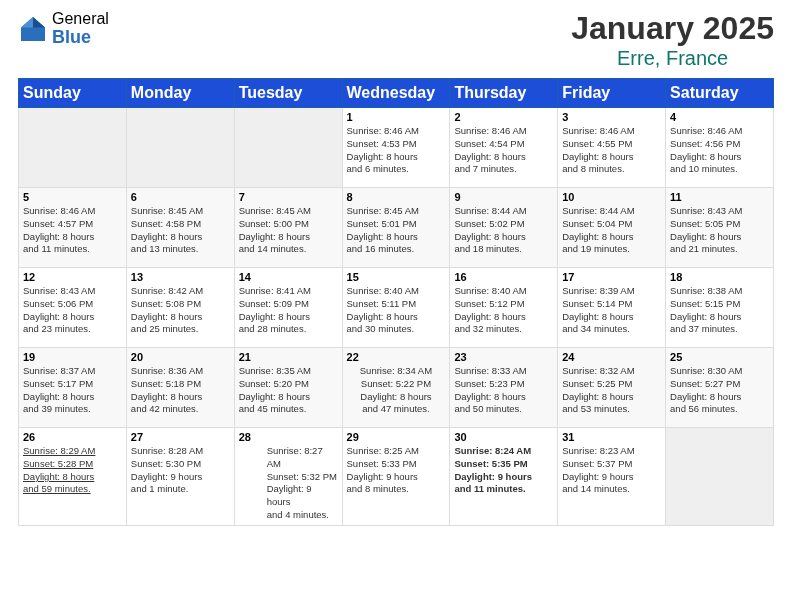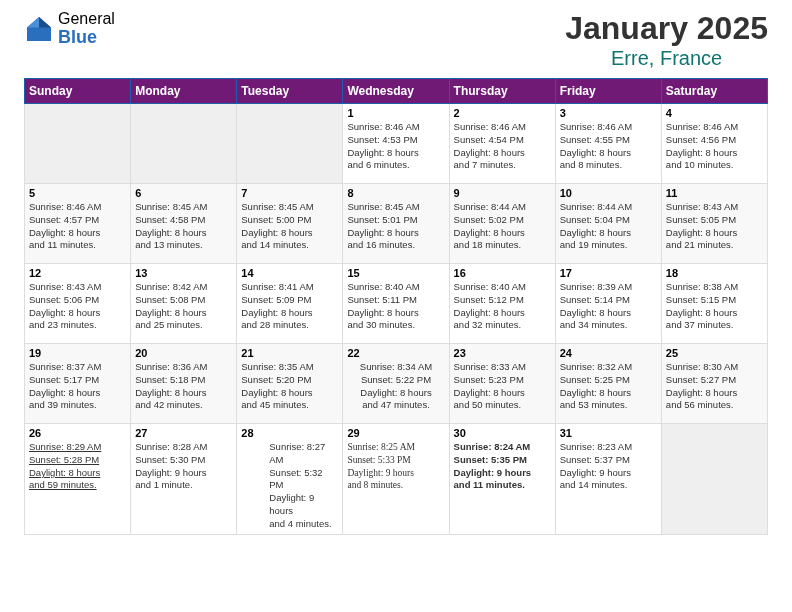--- a/index.html
+++ b/index.html
@@ -6,21 +6,21 @@
     body {
       width: 792px;
       height: 612px;
       font-family: Arial, sans-serif;
       background: #fff;
       overflow: hidden;
     }
     .page {
       width: 792px;
       height: 612px;
-      padding: 10px 24px;
+      padding: 10px 18px;
     }
     .header {
       display: flex;
       justify-content: space-between;
       align-items: flex-start;
       margin-bottom: 8px;
     }
     .logo {
       display: flex;
       align-items: center;
@@ -51,25 +51,25 @@
     .location {
       font-size: 20px;
       color: #0f766e;
     }
     .calendar {
       width: 100%;
       border-collapse: collapse;
       font-size: 10.5px;
     }
     .calendar th {
-      background-color: #701a75;
+      background-color: #1d4ed8;
       color: white;
       padding: 5px 4px;
       text-align: left;
-      font-size: 12px;
+      font-size: 16px;
       font-weight: bold;
       border: 1px solid #1a5fae;
     }
     .calendar td {
       border: 1px solid #ddd;
       vertical-align: top;
       padding: 3px 4px;
       width: calc(100% / 7);
       height: 80px;
       background: #fff;
@@ -332,21 +332,21 @@
           </td>
           <td>
             <div class="day-number">28</div>
             <div class="day-info" style="white-space: pre-line; margin-left: 28px;">Sunrise: 8:27 AM
 Sunset: 5:32 PM
 Daylight: 9 hours
 and 4 minutes.</div>
           </td>
           <td>
             <div class="day-number">29</div>
-            <div class="day-info" style="white-space: pre-line; font-family: Liberation Serif, serif;">Sunrise: 8:25 AM
+            <div class="day-info" style="white-space: pre-line;">Sunrise: 8:25 AM
 Sunset: 5:33 PM
 Daylight: 9 hours
 and 8 minutes.</div>
           </td>
           <td>
             <div class="day-number">30</div>
             <div class="day-info" style="white-space: pre-line; font-weight: bold;">Sunrise: 8:24 AM
 Sunset: 5:35 PM
 Daylight: 9 hours
 and 11 minutes.</div>

